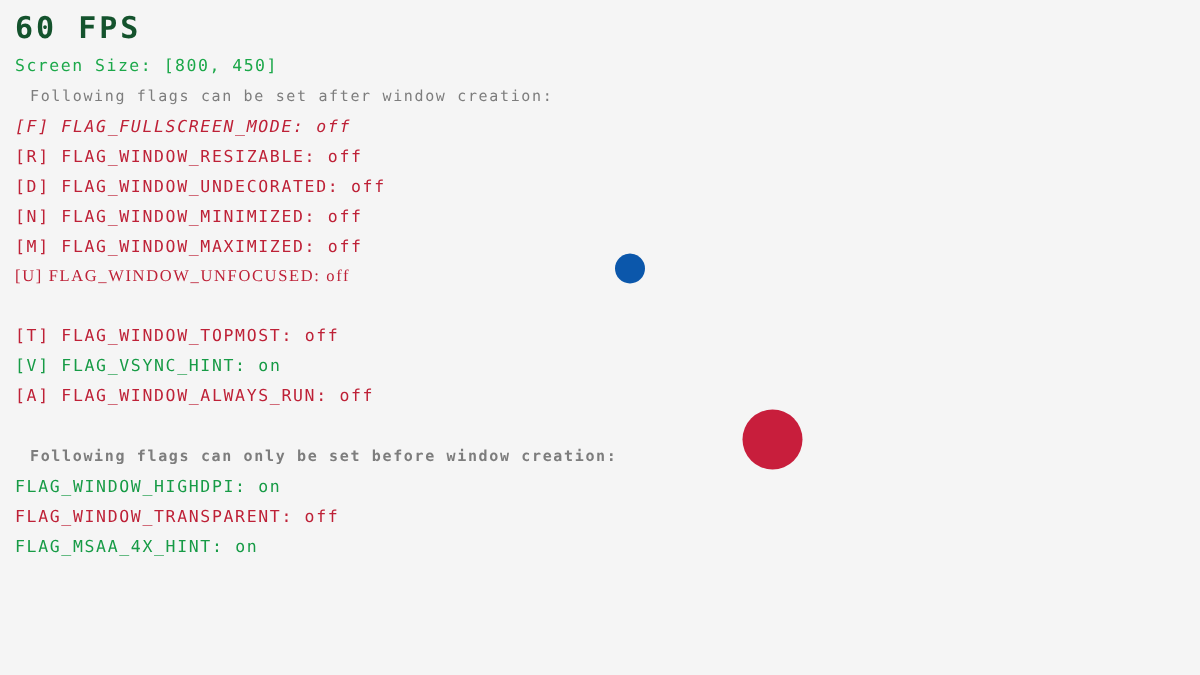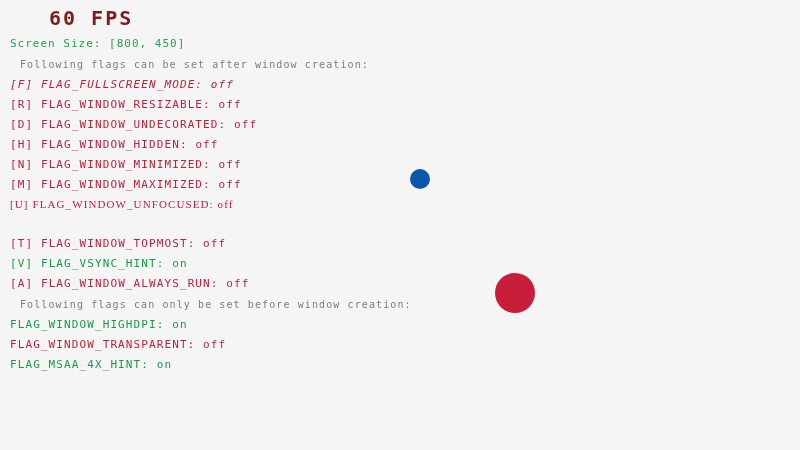--- a/index.html
+++ b/index.html
@@ -44,21 +44,21 @@
     color: #1ca84a;
   }
 
   .section-header {
     left: 20px;
     font-size: 10px;
     letter-spacing: 1.1px;
     color: #7d7d7d;
   }
   #header-after  { top: 60px; }
-  #header-before { top: 300px; }
+  #header-before { top: 300px; font-weight: bold; }
 
   .flag-list {
     position: absolute;
     left: 10px;
   }
   #flags-after  { top: 79px; }
   #flags-before { top: 319px; }
 
   .flag-row {
     height: 20px;
@@ -92,31 +92,30 @@
     width: 40px;
     height: 40px;
     background: #c81e3c;
   }
 </style>
 </head>
 <body>
 
 <div id="screen" style="background: rgb(245, 245, 245);">
 
-  <div class="txt" id="fps" style="color: #7f1d1d; margin-left: 39px;">60 FPS</div>
+  <div class="txt" id="fps" style="color: #14532d;">60 FPS</div>
 
   <div class="txt" id="screen-size">Screen Size: [800, 450]</div>
 
   <div class="txt section-header" id="header-after" style="color: rgb(125, 125, 125);">Following flags can be set after window creation:</div>
 
   <div class="flag-list" id="flags-after">
       <div class="flag-row off" style="color: rgb(190, 33, 55); font-style: italic;"><span class="flag-key">[F]</span> <span class="flag-name">FLAG_FULLSCREEN_MODE:</span> <span class="flag-value">off</span></div>
       <div class="flag-row off" style="color: rgb(190, 33, 55);"><span class="flag-key">[R]</span> <span class="flag-name">FLAG_WINDOW_RESIZABLE:</span> <span class="flag-value">off</span></div>
       <div class="flag-row off" style="color: rgb(190, 33, 55);"><span class="flag-key">[D]</span> <span class="flag-name">FLAG_WINDOW_UNDECORATED:</span> <span class="flag-value">off</span></div>
-      <div class="flag-row off" style="color: rgb(190, 33, 55);"><span class="flag-key">[H]</span> <span class="flag-name">FLAG_WINDOW_HIDDEN:</span> <span class="flag-value">off</span></div>
       <div class="flag-row off" style="color: rgb(190, 33, 55);"><span class="flag-key">[N]</span> <span class="flag-name">FLAG_WINDOW_MINIMIZED:</span> <span class="flag-value">off</span></div>
       <div class="flag-row off" style="color: rgb(190, 33, 55);"><span class="flag-key">[M]</span> <span class="flag-name">FLAG_WINDOW_MAXIMIZED:</span> <span class="flag-value">off</span></div>
       <div class="flag-row off" style="color: rgb(190, 33, 55); font-family: Liberation Serif, serif;"><span class="flag-key">[U]</span> <span class="flag-name">FLAG_WINDOW_UNFOCUSED:</span> <span class="flag-value">off</span></div>
       <div class="flag-row off" style="color: rgb(190, 33, 55); margin-top: 19px;"><span class="flag-key">[T]</span> <span class="flag-name">FLAG_WINDOW_TOPMOST:</span> <span class="flag-value">off</span></div>
       <div class="flag-row on" style="color: rgb(23, 155, 70);"><span class="flag-key">[V]</span> <span class="flag-name">FLAG_VSYNC_HINT:</span> <span class="flag-value">on</span></div>
       <div class="flag-row off" style="color: rgb(190, 33, 55);"><span class="flag-key">[A]</span> <span class="flag-name">FLAG_WINDOW_ALWAYS_RUN:</span> <span class="flag-value">off</span></div>
     </div>
 
   <div class="txt section-header" id="header-before" style="color: rgb(125, 125, 125);">Following flags can only be set before window creation:</div>
 

